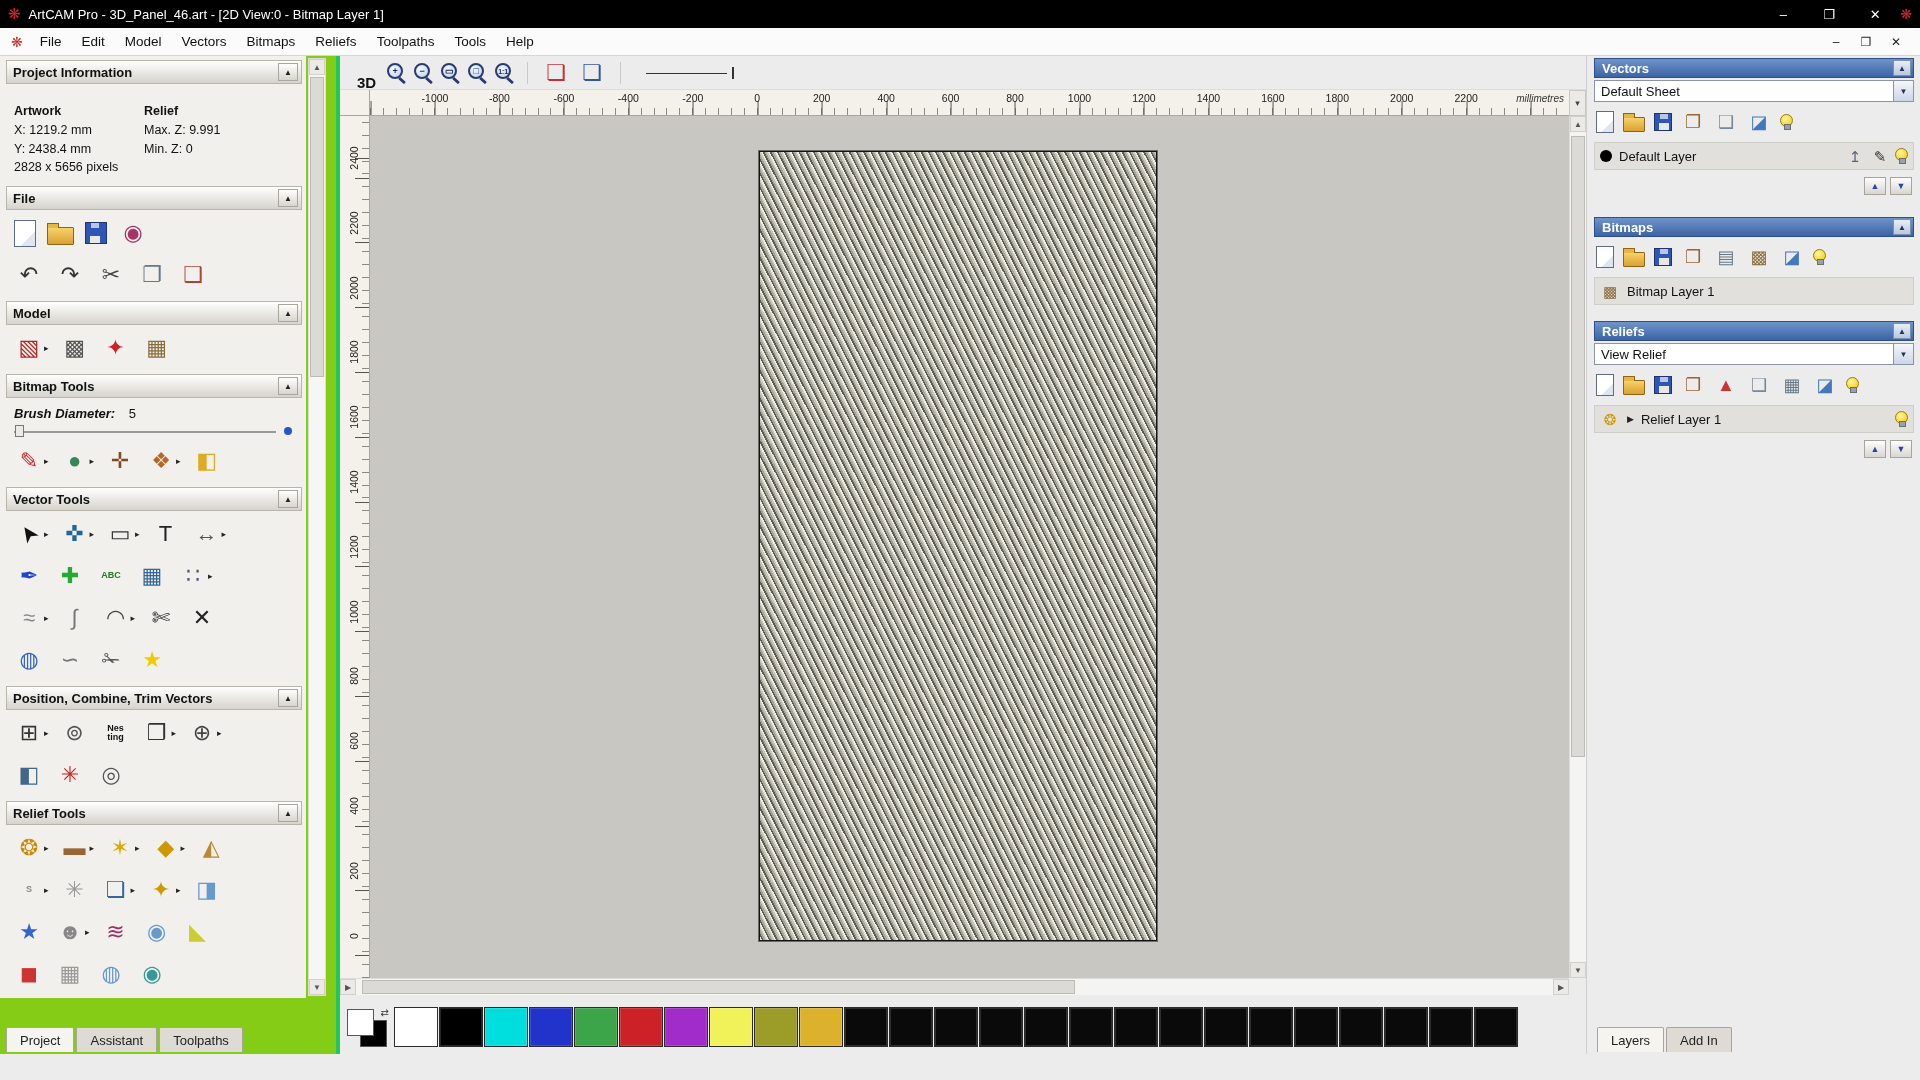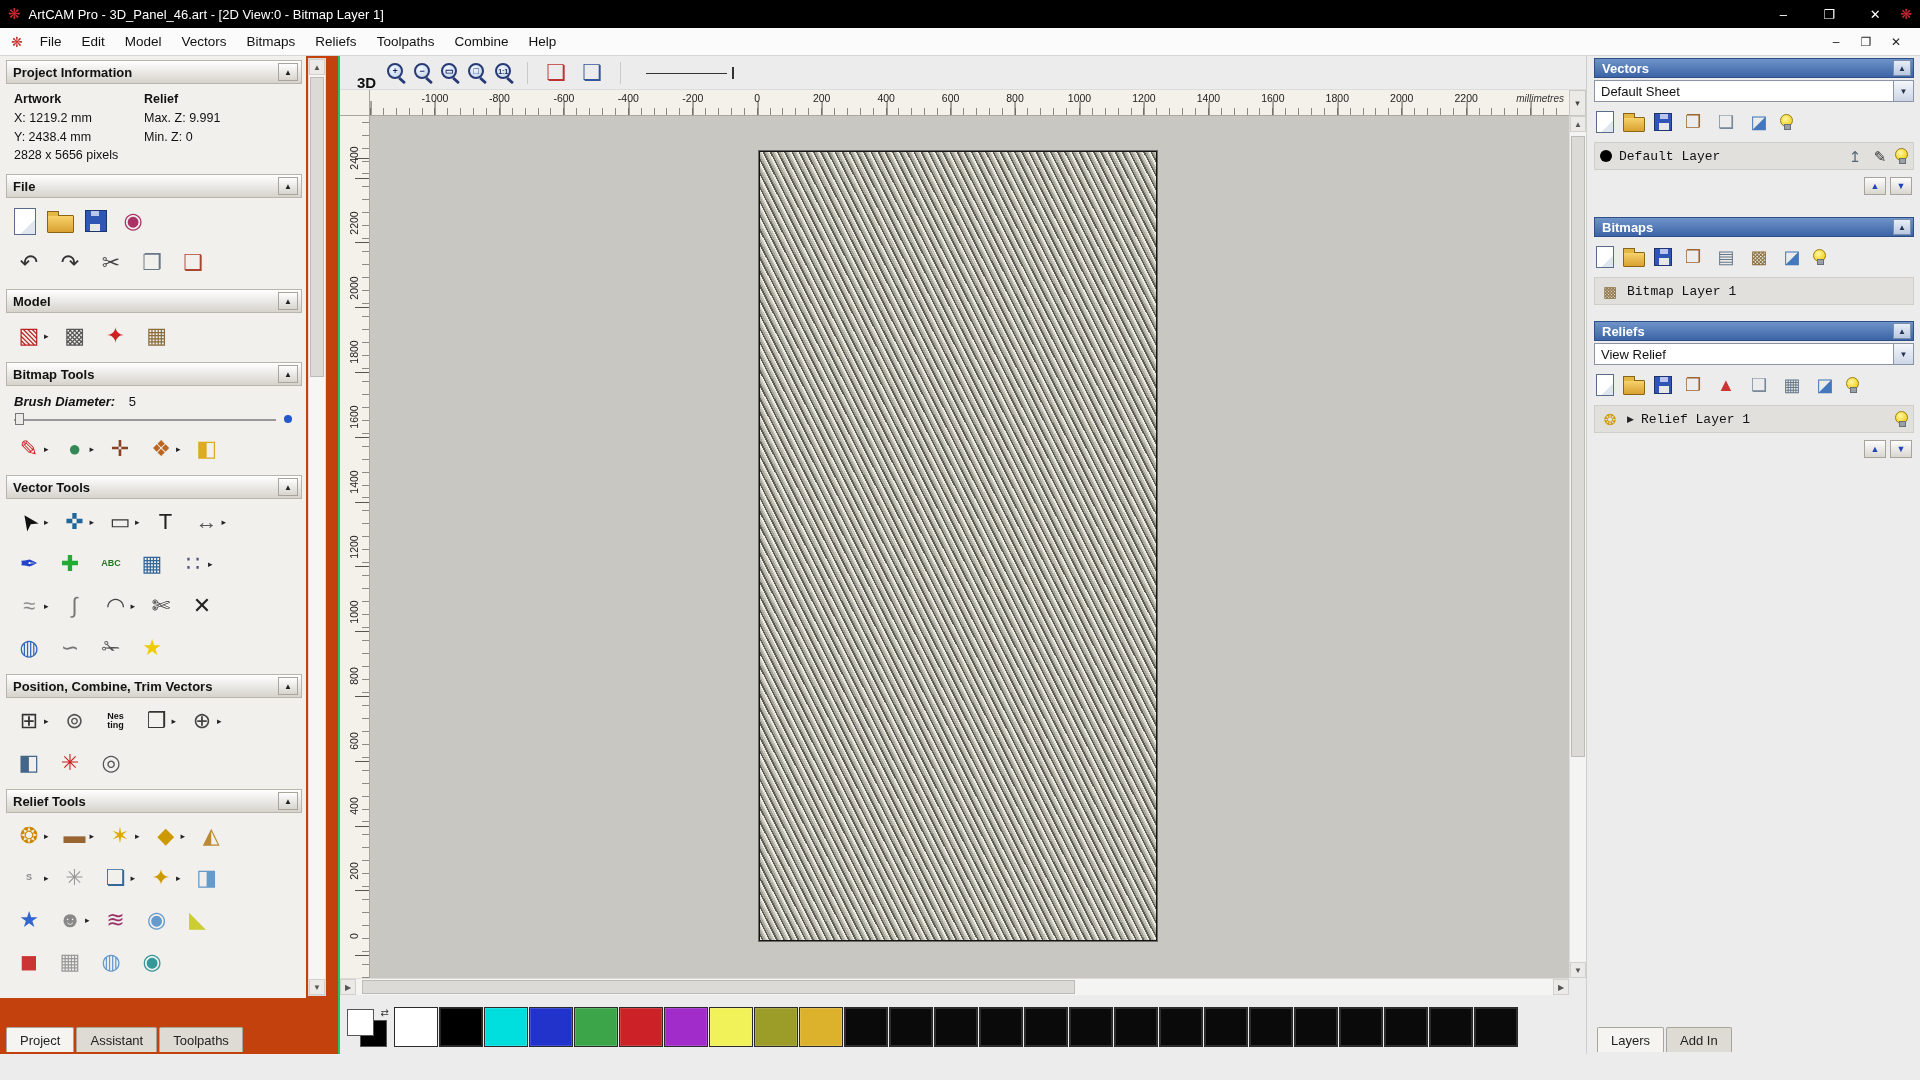--- a/index.html
+++ b/index.html
@@ -37,29 +37,29 @@
   .shape-bulb::after{content:"";position:absolute;left:3px;bottom:-4px;width:5px;height:4px;background:#9aa0a8;border:1px solid #6a6f76;}
   .mag{position:relative;width:19px;height:19px;flex:0 0 auto;}
   .mag::before{content:"";position:absolute;left:0;top:0;width:12px;height:12px;border:2px solid #283a75;border-radius:50%;background:radial-gradient(circle at 35% 30%,#f2f7ff,#bcd2ea);}
   .mag::after{content:"";position:absolute;right:0;bottom:0;width:8px;height:3px;background:#283a75;border-radius:1px;transform:rotate(42deg);}
   .mag .sub{position:absolute;left:0;top:0;width:16px;height:16px;display:flex;align-items:center;justify-content:center;font-size:9px;font-weight:bold;color:#16235c;}
   .icon-row .shape-page{width:22px;height:27px;}
   .icon-row .shape-folder{width:27px;height:18px;}
   .icon-row .shape-disk{width:22px;height:22px;}
 
   
-  .left-panel{position:absolute;left:0;top:56px;width:340px;bottom:26px;background:#c2410c;border-right:2px solid #22c55e;}
+  .left-panel{position:absolute;left:0;top:56px;width:340px;bottom:26px;background:#84cc16;border-right:4px solid #22c55e;}
   .lp-content{position:absolute;left:0;top:0;width:306px;bottom:56px;overflow:hidden;background:#f1f0ed;}
   .sec{margin:4px 4px 7px 6px;}
   .sec-h{height:24px;background:linear-gradient(#ffffff,#d6d3cc);border:1px solid #b8b5ad;display:flex;align-items:center;justify-content:space-between;padding:0 3px 0 6px;}
   .sec-h .label{font-size:13px;font-weight:bold;}
   .collapse-btn{width:20px;height:18px;background:linear-gradient(#fefefe,#d8d5ce);border:1px solid #a8a59d;font-size:8px;display:flex;align-items:center;justify-content:center;color:#222;}
   .pinfo{display:flex;padding:6px 2px 2px 8px;font-size:12.5px;line-height:1.5;}
   .pcol1{width:130px;}
-  .b{font-weight:bold;}
+  .b{font-weight:bold;margin-top:12px;}
   .icon-row{display:flex;align-items:center;gap:11px;padding:8px 2px 4px 8px;}
   .brush-row{padding:8px 6px 0 8px;font-size:13px;}
   .brush-lab{font-style:italic;font-weight:bold;}
   .brush-val{margin-left:10px;}
   .slider{position:relative;height:14px;margin:3px 10px 0 8px;}
   .slider .track{position:absolute;left:0;right:16px;top:7px;height:2px;background:#999;}
   .slider .handle{position:absolute;left:1px;top:1px;width:9px;height:12px;background:#eceae6;border:1px solid #777;}
   .slider .dot{position:absolute;right:0;top:3px;width:8px;height:8px;border-radius:50%;background:#2457cc;}
   .lp-scroll{position:absolute;left:308px;top:2px;width:18px;bottom:58px;background:#f6f6f5;border:1px solid #dddcda;}
   .lp-scroll .sb-up{position:absolute;left:0;top:0;width:16px;height:16px;}
@@ -118,21 +118,21 @@
 
   
   .right-panel{position:absolute;right:0;top:56px;width:334px;bottom:26px;background:#ececec;border-left:1px solid #cfcfcf;padding:2px 6px 0 7px;}
   .rp-header{height:20px;background:linear-gradient(#6f94c9,#3c64a6);color:#fff;font-weight:bold;font-size:13px;display:flex;align-items:center;justify-content:space-between;padding:0 2px 0 7px;border:1px solid #2d4e86;}
   .rp-collapse{width:18px;height:16px;background:linear-gradient(#e8eef8,#b9c8e0);border:1px solid #7a8eb0;color:#223355;font-size:8px;display:flex;align-items:center;justify-content:center;}
   .rp-select{height:22px;background:#fff;border:1px solid #8a94a5;display:flex;align-items:center;justify-content:space-between;padding-left:6px;margin-top:2px;font-size:13px;}
   .rp-select .dd{width:20px;height:100%;background:linear-gradient(#f4f6fa,#ccd6e8);border-left:1px solid #8a94a5;display:flex;align-items:center;justify-content:center;font-size:8px;color:#223355;}
   .rp-tools{display:flex;align-items:center;gap:9px;padding:8px 2px 6px 2px;}
   .rp-tools .tool-icon{width:24px;height:24px;font-size:18px;}
   .rp-layer{height:28px;display:flex;align-items:center;background:#e2e0dc;border:1px solid #d0cec8;padding:0 5px;gap:7px;margin-top:2px;}
-  .rp-layer .llabel{font-size:13px;flex:1;color:#111;font-family:Liberation Mono, monospace;}
+  .rp-layer .llabel{font-size:13px;flex:1;color:#111;}
   .layer-dot{width:12px;height:12px;border-radius:50%;background:#000;flex:0 0 auto;}
   .rp-layer .tool-icon{width:20px;height:20px;font-size:15px;}
   .expander{font-size:9px;color:#222;}
   .thumb-bitmap{color:#8a6d3b;font-size:16px;}
   .thumb-relief{color:#cc9900;font-size:16px;}
   .rp-move{display:flex;justify-content:flex-end;gap:4px;padding:7px 2px 6px 2px;}
   .move-btn{width:22px;height:18px;background:linear-gradient(#fdfdfd,#d9d6cf);border:1px solid #a7a49c;color:#2244bb;font-size:9px;display:flex;align-items:center;justify-content:center;}
   .rp-gap{height:16px;}
   .rp-tabs{position:absolute;left:10px;bottom:2px;display:flex;align-items:flex-end;}
 
@@ -163,21 +163,21 @@
   <div class="menubar">
     <span class="child-icon">❋</span>
     <div style="display:flex;align-items:center;">
         <span class="menu-item">File</span>
         <span class="menu-item">Edit</span>
         <span class="menu-item">Model</span>
         <span class="menu-item">Vectors</span>
         <span class="menu-item">Bitmaps</span>
         <span class="menu-item">Reliefs</span>
         <span class="menu-item">Toolpaths</span>
-        <span class="menu-item">Combine</span>
+        <span class="menu-item">Tools</span>
         <span class="menu-item">Help</span>
       </div>
     <div class="mdi-controls">
       <span class="mdi-btn">–</span>
       <span class="mdi-btn">❐</span>
       <span class="mdi-btn">✕</span>
     </div>
   </div>
 
   <div class="left-panel">

